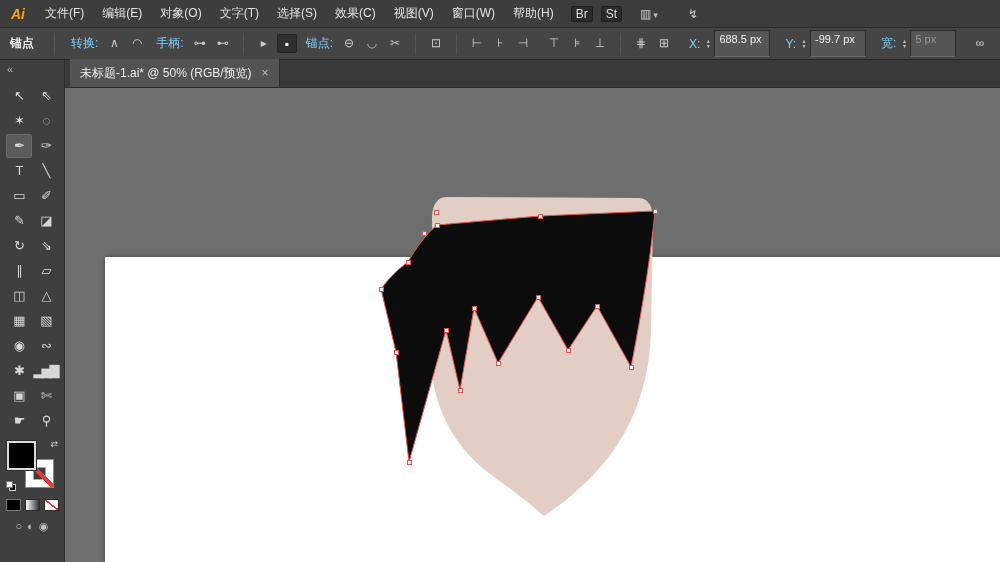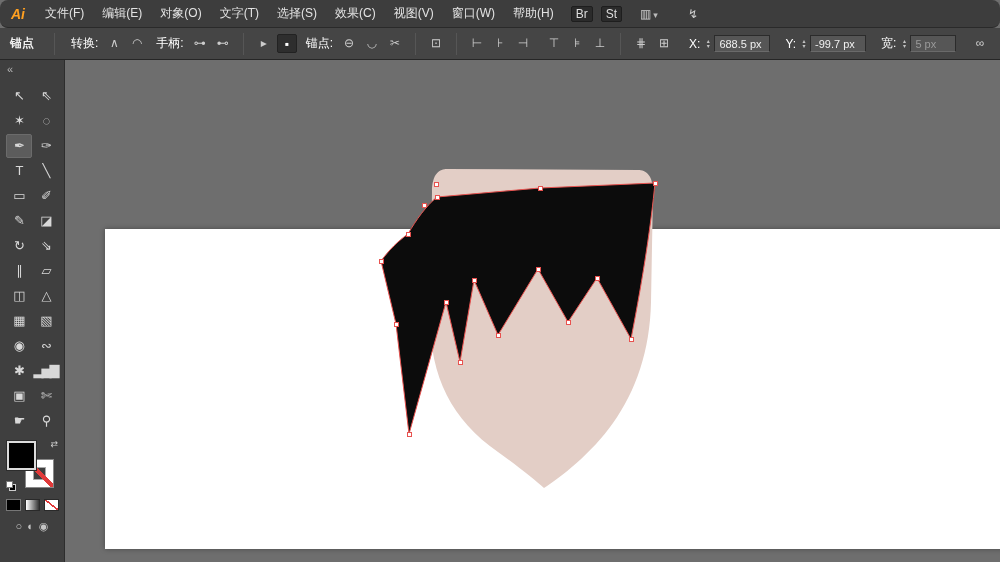--- a/index.html
+++ b/index.html
@@ -6,50 +6,50 @@
   html,body { margin:0; padding:0; }
   body {
     width:1000px; height:562px; overflow:hidden;
     background:#6e6e6e;
     font-family:"Liberation Sans", sans-serif;
     user-select:none;
   }
   
   .menubar{
     height:28px; background:#3d3d3d; border-bottom:1px solid #2a2a2a;
-    display:flex; align-items:center; color:#e3e3e3; font-size:12px;border-radius:8px;
+    display:flex; align-items:center; color:#e3e3e3; font-size:12px;
   }
   .logo{ width:36px; text-align:center; color:#ffa021; font-weight:bold; font-style:italic; font-size:14px; }
   .menu-item{ padding:8px 9px; line-height:27px; cursor:default; white-space:nowrap; }
   .mini-btn{
     background:#2b2b2b; border:1px solid #1e1e1e; color:#ddd; font-size:12px;
     padding:1px 4px; border-radius:2px; margin-left:8px; line-height:12px;
   }
   .bar-icon{ margin-left:18px; color:#cfcfcf; font-size:12px; }
   .caret{ font-size:9px; color:#bbb; margin-left:2px; }
   
   .controlbar{
     height:32px; background:#454545; border-bottom:1px solid #262626;
     display:flex; align-items:center; font-size:12px; color:#d6d6d6;
     padding:0 10px; gap:3px; white-space:nowrap;
   }
   .cb-title{ font-weight:bold; color:#f0f0f0; margin-right:10px; }
   .cb-sep{ width:1px; height:22px; background:#343434; border-right:1px solid #565656; margin:0 7px; }
-  .cb-label{ color:#ffffff; margin:0 3px 0 6px; }
+  .cb-label{ color:#7dd3fc; margin:0 3px 0 6px; }
   .icon-btn{
     min-width:20px; height:19px; line-height:18px; text-align:center;
     color:#cccccc; font-size:12px; border-radius:2px; padding:0 2px;
   }
   .icon-btn.pressed{ background:#2e2e2e; border:1px solid #222; color:#fff; }
   .field{ display:flex; align-items:center; margin-left:6px; }
   .stepper{ display:flex; flex-direction:column; width:10px; margin-right:1px; }
   .stepper span{ font-size:6px; line-height:5px; color:#c2c2c2; text-align:center; }
   .value-box{
     background:#565656; border:1px solid #2b2b2b; border-bottom-color:#6a6a6a;
-    color:#f0f0f0; font-size:11px; padding:0 4px; width:56px; height:17px; line-height:16px;
+    color:#f0f0f0; font-size:11px; padding:0 4px; width:56px; height:27px; line-height:16px;
   }
   .value-box.dim{ color:#9a9a9a; width:46px; }
   .spacer{ flex:1; }
   
   .mainrow{ display:flex; height:502px; }
   .toolcol{
     width:65px; background:#3f3f3f; border-right:1px solid #2d2d2d;
     display:flex; flex-direction:column; flex-shrink:0;
   }
   .collapse{ height:22px; color:#b5b5b5; font-size:11px; padding:3px 0 0 7px; }
@@ -253,20 +253,26 @@
     </div>
 
     <div class="draw-modes">
       <span>○</span>
       <span>◐</span>
       <span>◉</span>
     </div>
   </div>
 
   <div class="canvascol">
+    <div class="tabbar">
+      <div class="doc-tab">
+        <span>未标题-1.ai* @ 50% (RGB/预览)</span>
+        <span class="tab-close">×</span>
+      </div>
+    </div>
 
     <div class="canvas">
       <div class="artboard"></div>
       <svg class="art" width="935" height="474" viewBox="65 88 935 474">
         <path d="M447 197 C440 197 432 201 432 220 L430 345 C430 405 452 448 498 480 C520 496 536 509 544 516 C560 506 592 481 613 451 C636 419 650 378 651 330 L653 220 C653 203 646 198 638 198 Z" fill="#e3cec6"></path>
         <path stroke-width="1" d="M437 225 L540 216 L655 211 C651 252 644 300 631 367 L597 306 L568 350 L538 297 L498 363 L474 308 L460 390 L446 330 L409 462 L396 352 L381 289 C389 278 398 269 408 262 C416 248 426 234 437 225 Z" fill="#0c0c0c" stroke="#e8524f"></path>
         <g>
             <rect x="434" y="210" width="4" height="4" class="anchor"></rect>
             <rect x="435" y="223" width="4" height="4" class="anchor"></rect>
             <rect x="538" y="214" width="4" height="4" class="anchor"></rect>

